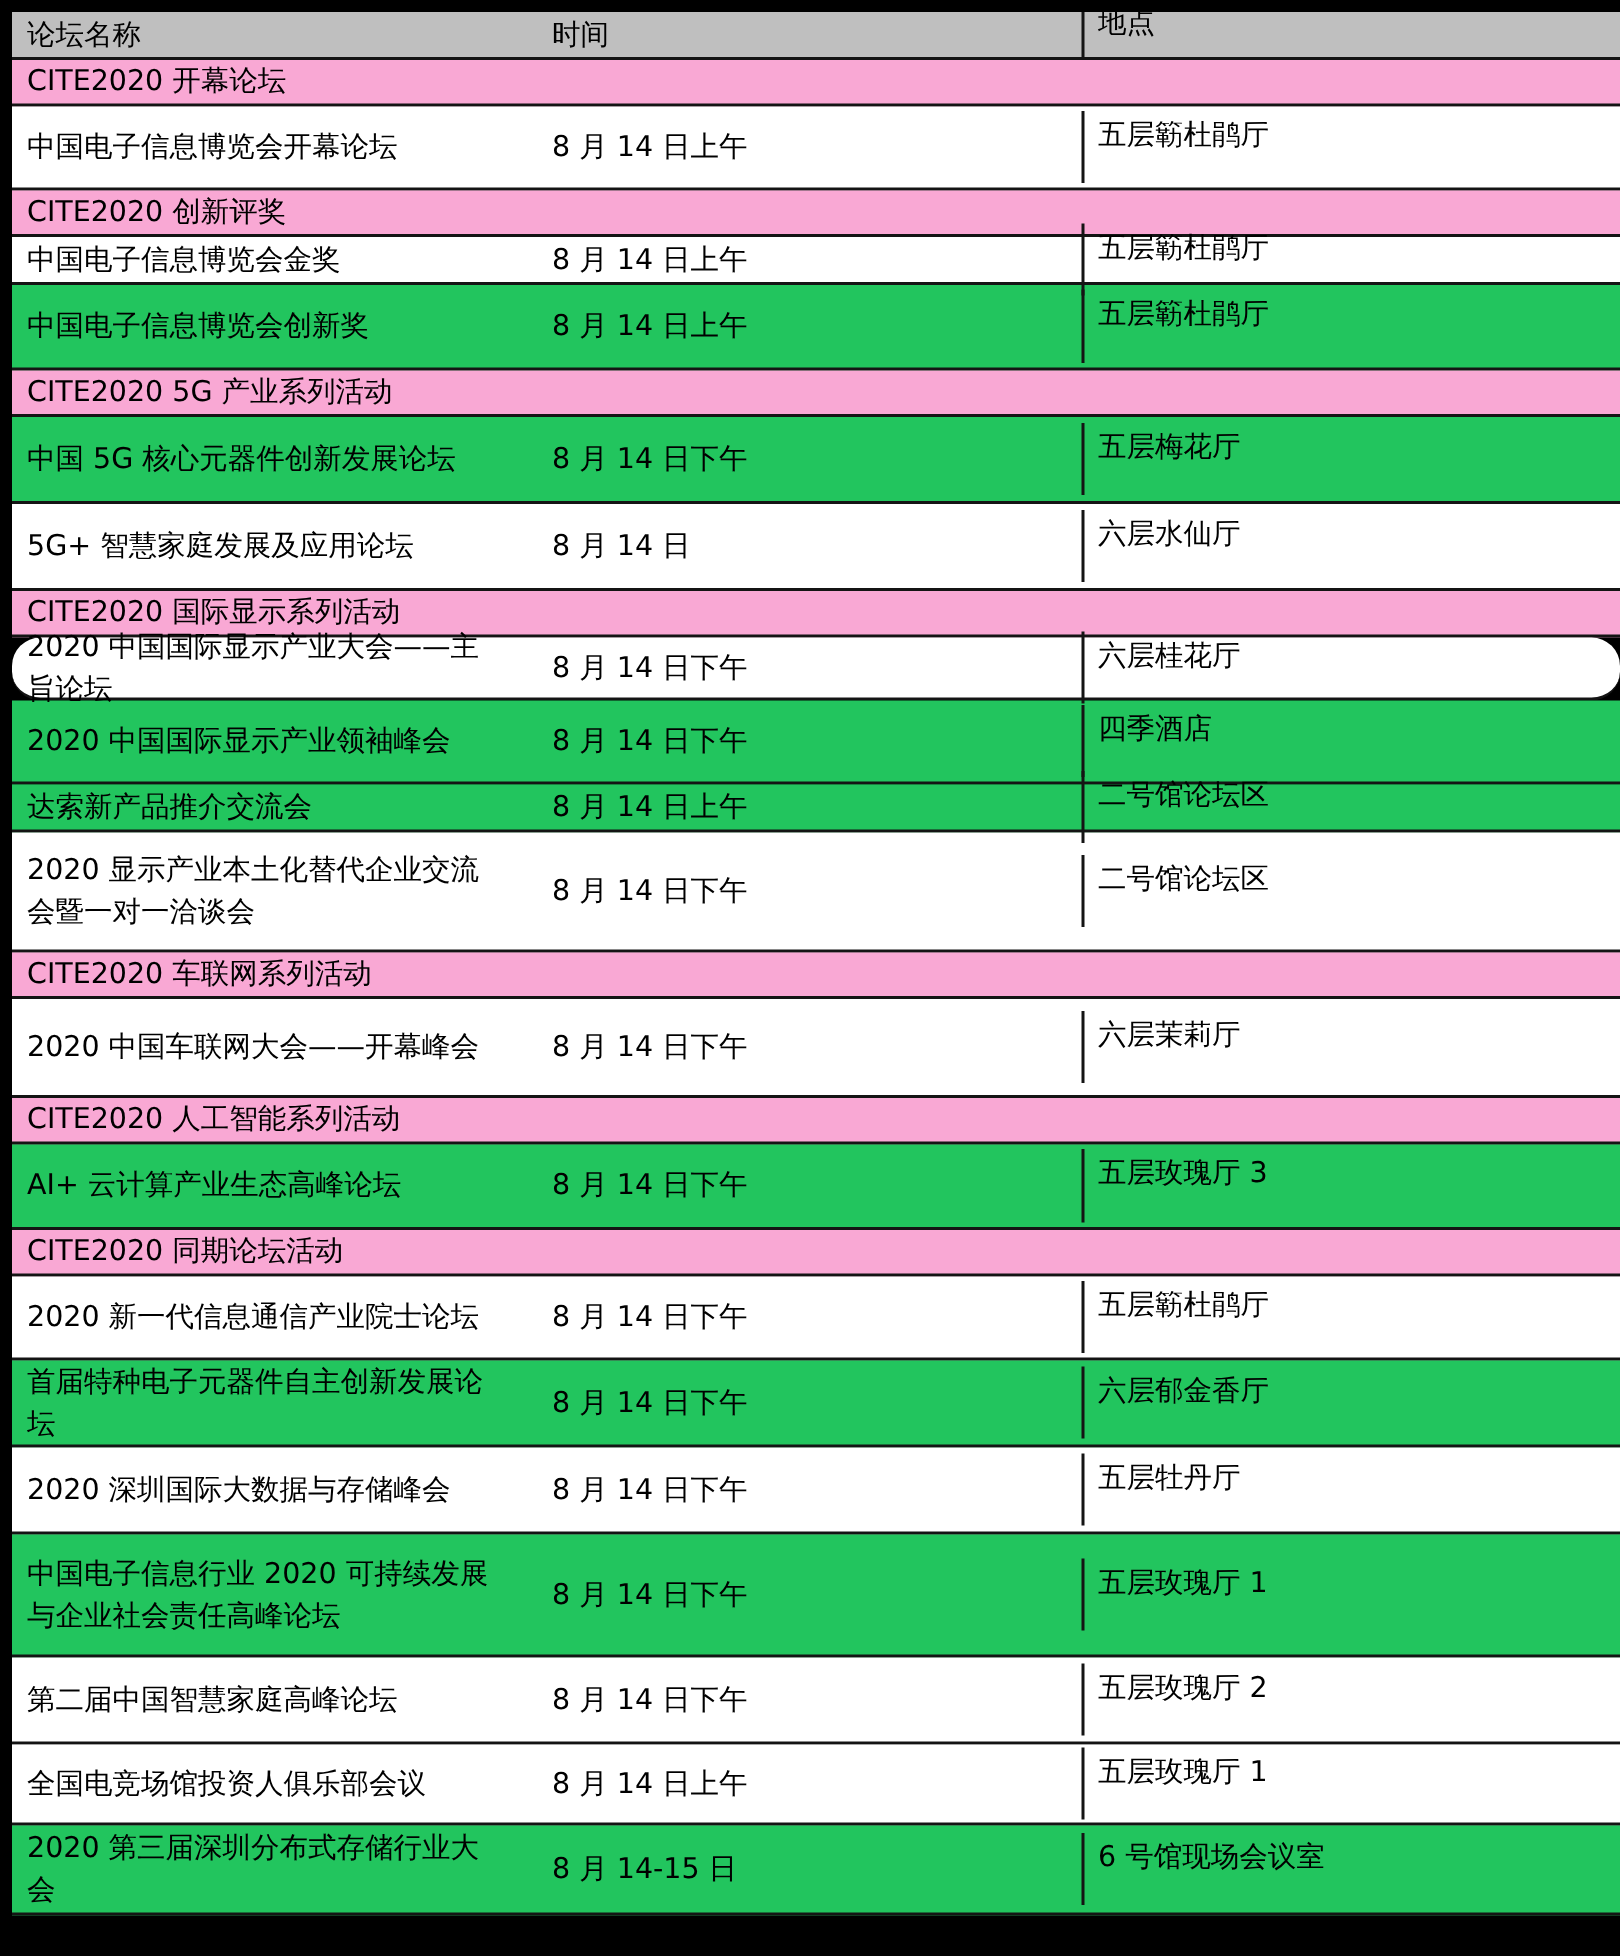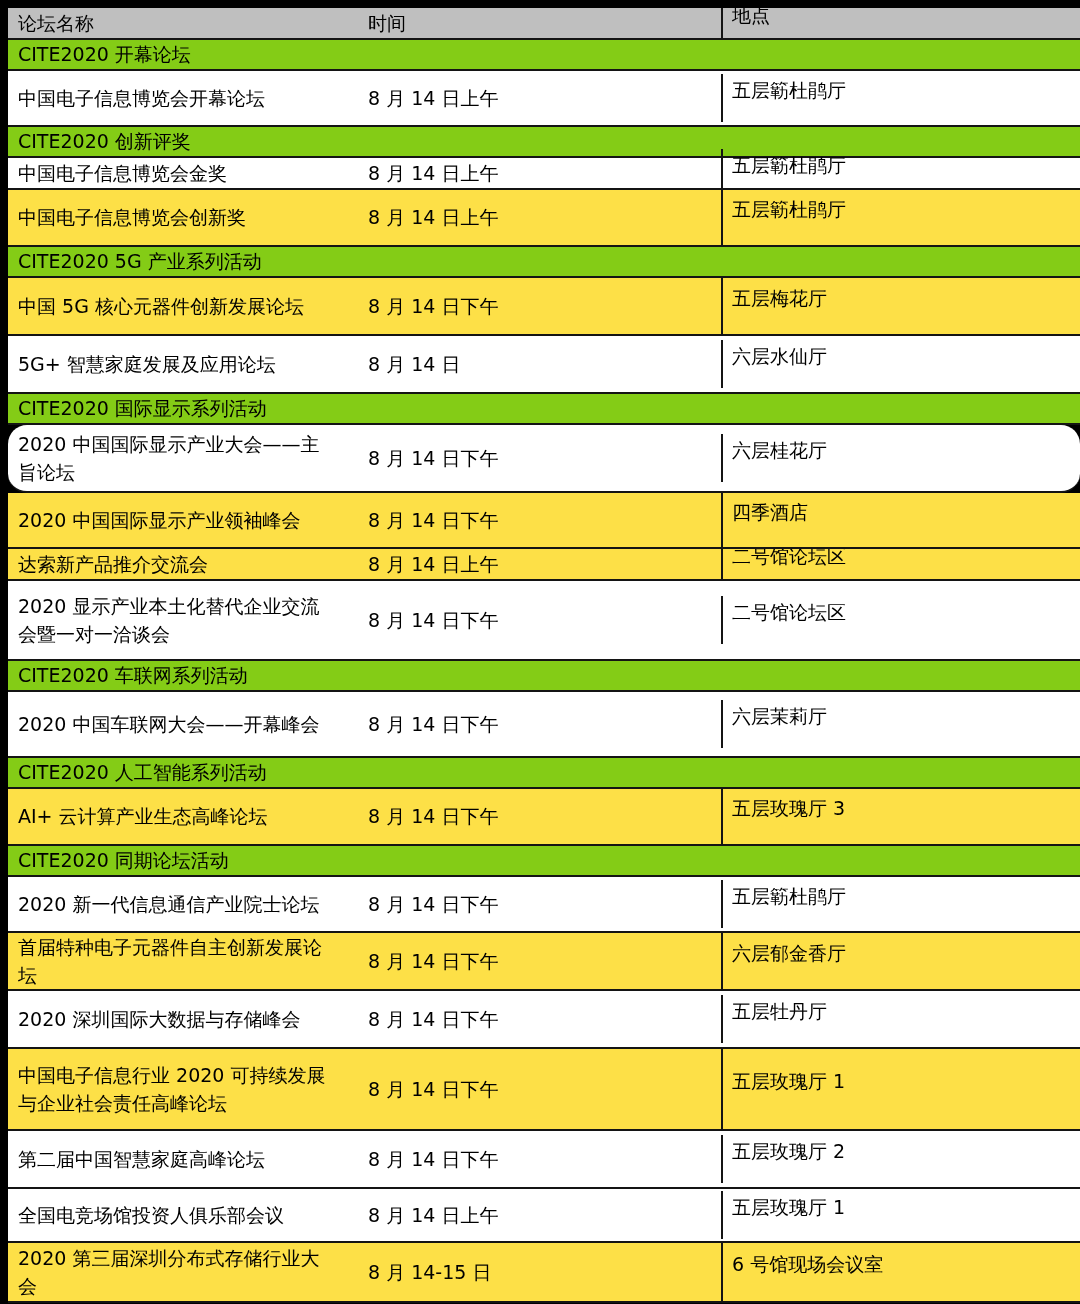--- a/index.html
+++ b/index.html
@@ -6,23 +6,23 @@
   body{
     width:1080px;height:1304px;background:#000;
     font-family:"DejaVu Sans","Liberation Sans",sans-serif;
     color:#000;
   }
   .frame{position:absolute;top:8px;left:8px;width:1072px;}
   .row{display:flex;box-sizing:border-box;border-bottom:2px solid #141414;}
   .cell{box-sizing:border-box;display:flex;align-items:center;
         font-size:19px;line-height:1.5;font-weight:500;overflow:hidden;}
   .header-row{background:#bfbfbf;}
-  .section-row{background:#84cc16;}
+  .section-row{background:#f9a8d4;}
   .row-white{background:#ffffff;align-items:center;}
-  .row-gray{background:#fde047;}
+  .row-gray{background:#22c55e;align-items:center;}
   .c-name{width:350px;padding:2px 20px 2px 10px;}
   .c-time{width:363px;padding:2px 8px 2px 10px;}
   .c-venue{width:359px;padding:2px 8px 18px 9px;border-left:2px solid #141414;}
   .c-section{width:100%;padding:0 8px 0 10px;}
 </style>
 </head>
 <body>
 
 <div class="frame" id="table">
     <div class="row header-row" style="height: 32px;">
@@ -60,21 +60,21 @@
       <div class="cell c-venue">五层梅花厅</div>
     </div>
     <div class="row row-white" style="height: 58px;">
       <div class="cell c-name">5G+ 智慧家庭发展及应用论坛</div>
       <div class="cell c-time">8 月 14 日</div>
       <div class="cell c-venue">六层水仙厅</div>
     </div>
     <div class="row section-row" style="height: 31px;">
       <div class="cell c-section">CITE2020 国际显示系列活动</div>
     </div>
-    <div class="row row-white" style="height: 68px; border-radius: 19px;">
+    <div class="row row-white" style="height: 42px; border-radius: 19px;">
       <div class="cell c-name">2020 中国国际显示产业大会——主旨论坛</div>
       <div class="cell c-time">8 月 14 日下午</div>
       <div class="cell c-venue">六层桂花厅</div>
     </div>
     <div class="row row-gray" style="height: 56px;">
       <div class="cell c-name">2020 中国国际显示产业领袖峰会</div>
       <div class="cell c-time">8 月 14 日下午</div>
       <div class="cell c-venue">四季酒店</div>
     </div>
     <div class="row row-gray" style="height: 32px;">

